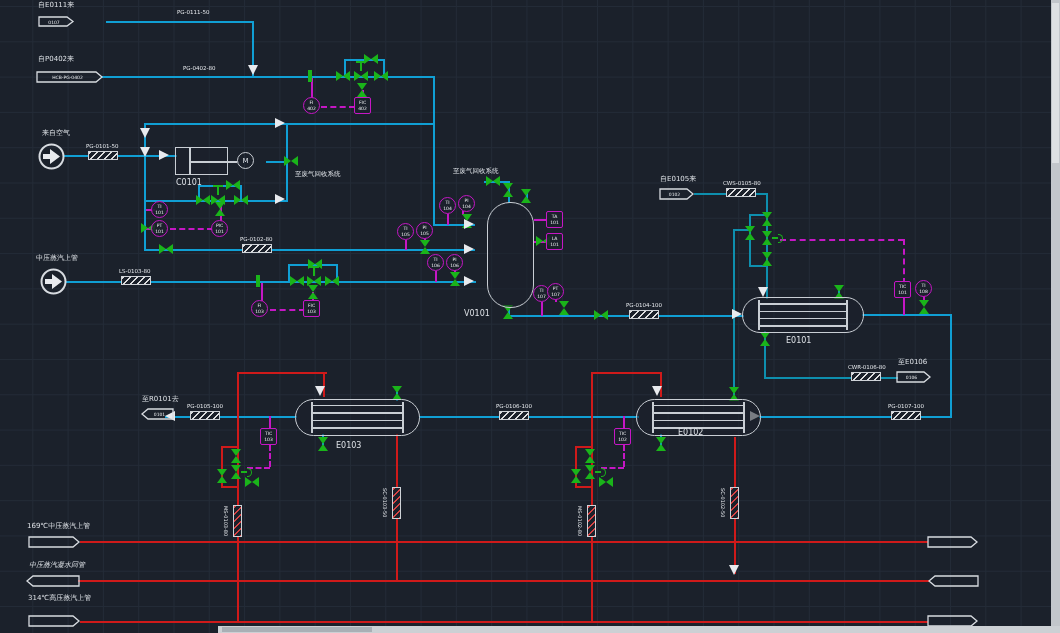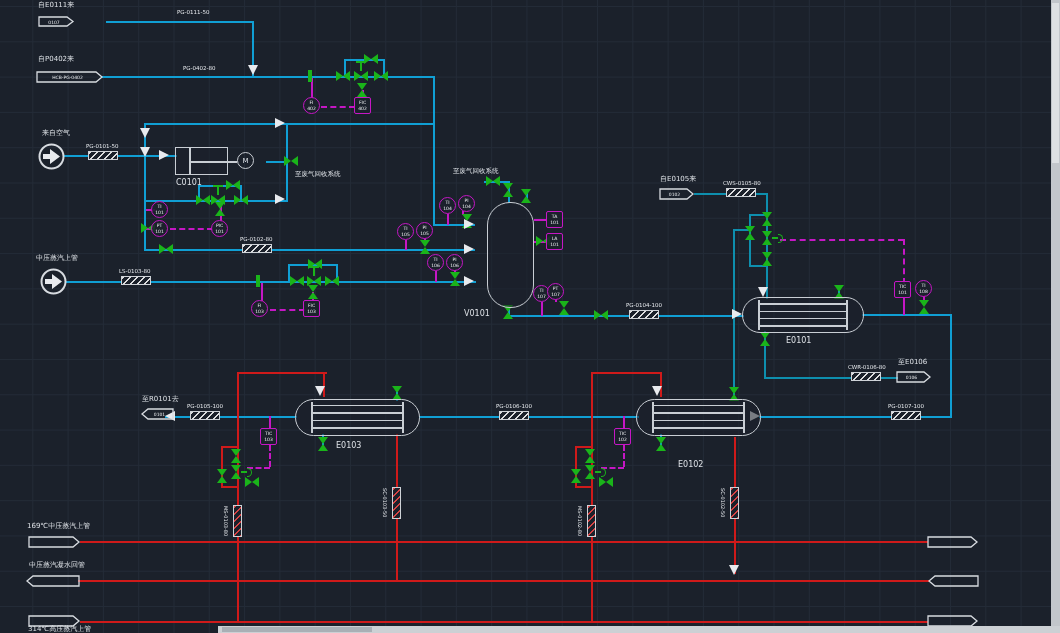--- a/index.html
+++ b/index.html
@@ -363,25 +363,25 @@
         <text x="15.5" y="8" text-anchor="middle" font-size="4.5" fill="#e6e9ec">0106</text>
       </svg>
       <div class="lbl" style="left: 898px; top: 359px;">至E0106</div>
       <svg class="conn" width="52" height="12" style="left: 28px; top: 536px;">
         <polygon points="1,1 45,1 51,6 45,11 1,11" fill="none" stroke="#d7dbe0" stroke-width="1.3"></polygon>
       </svg>
       <div class="lbl" style="left: 27px; top: 523px;">169℃中压蒸汽上管</div>
       <svg class="conn" width="54" height="12" style="left: 26px; top: 575px;">
         <polygon points="53,1 7,1 1,6 7,11 53,11" fill="none" stroke="#d7dbe0" stroke-width="1.3"></polygon>
       </svg>
-      <div class="lbl" style="left: 29px; top: 562px;">中压蒸汽凝水回管</div>
+      <div class="lbl" style="left: 29px; top: 562px; font-style: italic;">中压蒸汽凝水回管</div>
       <svg class="conn" width="52" height="12" style="left: 28px; top: 615px;">
         <polygon points="1,1 45,1 51,6 45,11 1,11" fill="none" stroke="#d7dbe0" stroke-width="1.3"></polygon>
       </svg>
-      <div class="lbl" style="left: 28px; top: 626px;">314℃高压蒸汽上管</div>
+      <div class="lbl" style="left: 28px; top: 595px;">314℃高压蒸汽上管</div>
       <svg class="conn" width="51" height="12" style="left: 927px; top: 536px;">
         <polygon points="1,1 44,1 50,6 44,11 1,11" fill="none" stroke="#d7dbe0" stroke-width="1.3"></polygon>
       </svg>
       <svg class="conn" width="51" height="12" style="left: 928px; top: 575px;">
         <polygon points="50,1 7,1 1,6 7,11 50,11" fill="none" stroke="#d7dbe0" stroke-width="1.3"></polygon>
       </svg>
       <svg class="conn" width="51" height="12" style="left: 927px; top: 615px;">
         <polygon points="1,1 44,1 50,6 44,11 1,11" fill="none" stroke="#d7dbe0" stroke-width="1.3"></polygon>
       </svg>
       <svg class="util" width="27" height="27" style="left: 38px; top: 143px;">
@@ -406,21 +406,21 @@
         <div class="hxfl" style="left: 15px;"></div>
         <div class="hxfl" style="right: 15px;"></div>
         <div class="hxtubes" style="inset: 5px 17px;"></div>
       </div>
       <div class="eql" style="left: 786px; top: 336px; text-align: center;">E0101</div>
       <div class="eq" style="left: 636px; top: 399px; width: 125px; height: 37px; border-radius: 18.5px;">
         <div class="hxfl" style="left: 15px;"></div>
         <div class="hxfl" style="right: 15px;"></div>
         <div class="hxtubes" style="inset: 5px 17px;"></div>
       </div>
-      <div class="eql" style="left: 678px; top: 460px;">E0102</div>
+      <div class="eql" style="left: 678px; top: 428px;">E0102</div>
       <div class="eq" style="left: 295px; top: 399px; width: 125px; height: 37px; border-radius: 18.5px;">
         <div class="hxfl" style="left: 15px;"></div>
         <div class="hxfl" style="right: 15px;"></div>
         <div class="hxtubes" style="inset: 5px 17px;"></div>
       </div>
       <div class="eql" style="left: 336px; top: 441px;">E0103</div>
     </div>
   <div class="sb-v" style="left:1051px;top:0;width:9px;height:633px"></div>
   <div class="thumb" style="left:1052px;top:3px;width:7px;height:160px;background:#dde0e3"></div>
   <div class="sb-h" style="left:218px;top:626px;width:842px;height:7px"></div>

